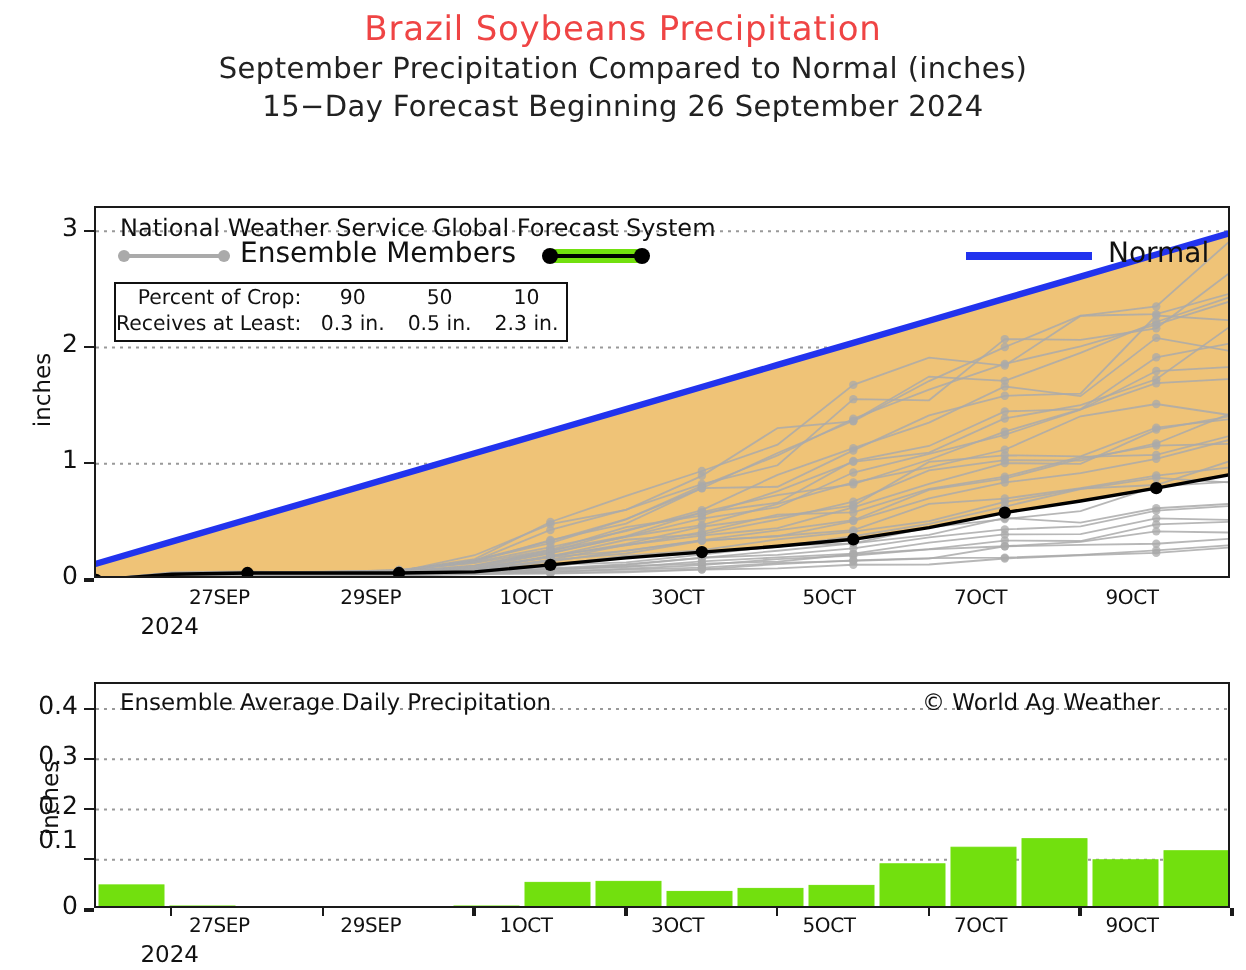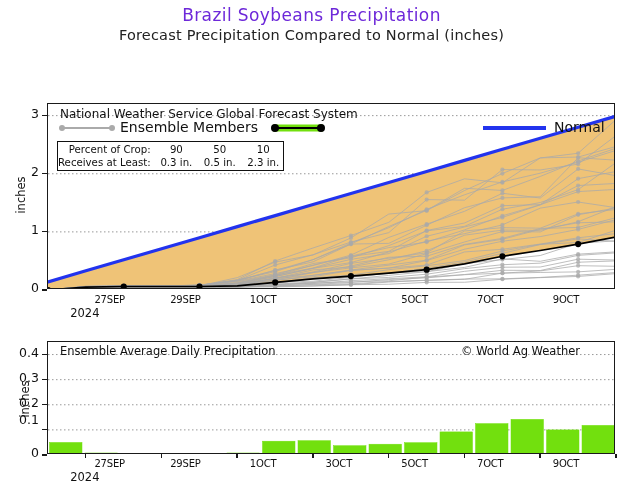--- a/index.html
+++ b/index.html
@@ -15,21 +15,21 @@
   }
   #root { position: relative; width: 623px; height: 485px; }
 
   
   .title-block {
     position: absolute; left: 0; top: 4px; width: 623px;
     text-align: center;
   }
   .title-main {
     font-size: 17px; letter-spacing: 0.4px; line-height: 22px;
-    color: #6d28d9;
+    color: #ef4444;
   }
   .title-sub {
     font-size: 14.5px; letter-spacing: 0.2px; line-height: 19px;
     color: #222;
   }
 
   
   .panel {
     position: absolute;
     border: 1.6px solid #1a1a1a;
@@ -117,21 +117,22 @@
     font-size: 11.5px; color: #111; white-space: nowrap;
   }
 </style>
 </head>
 <body>
 
 <div id="root">
 
   <div class="title-block">
     <div class="title-main">Brazil Soybeans Precipitation</div>
-    <div class="title-sub">Forecast Precipitation Compared to Normal (inches)</div>
+    <div class="title-sub">September Precipitation Compared to Normal (inches)</div>
+    <div class="title-sub">15−Day Forecast Beginning 26 September 2024</div>
   </div>
 
   <div class="panel" id="panel-main">
     <svg class="plotsvg" id="svg-main" width="568" height="186">
         <line x1="0" y1="127.875" x2="568" y2="127.875" stroke="#999999" stroke-width="1" stroke-dasharray="1.5,2.5"></line>
         <line x1="0" y1="69.75" x2="568" y2="69.75" stroke="#999999" stroke-width="1" stroke-dasharray="1.5,2.5"></line>
         <line x1="0" y1="11.625" x2="568" y2="11.625" stroke="#999999" stroke-width="1" stroke-dasharray="1.5,2.5"></line>
         <line x1="0" y1="186" x2="568" y2="186" stroke="#999999" stroke-width="1" stroke-dasharray="1.5,2.5"></line>
         <path d="M0,177.8625 L37.86666666666667,166.81875 L75.73333333333333,155.775 L113.60000000000001,144.73125 L151.46666666666667,133.6875 L189.33333333333331,122.64375 L227.20000000000002,111.60000000000001 L265.06666666666666,100.55625 L302.93333333333334,89.51250000000002 L340.8,78.46875 L378.66666666666663,67.42500000000001 L416.5333333333333,56.38125000000002 L454.40000000000003,45.337500000000006 L492.2666666666667,34.29375000000002 L530.1333333333333,23.25000000000003 L568,12.206249999999983 L568,133.10625 L530.1333333333333,140.08125 L492.2666666666667,146.475 L454.40000000000003,152.28750000000002 L416.5333333333333,159.84375 L378.66666666666663,165.65625 L340.8,169.14375 L302.93333333333334,172.05 L265.06666666666666,174.95625 L227.20000000000002,178.44375 L189.33333333333331,181.93125 L151.46666666666667,182.5125 L113.60000000000001,182.5125 L75.73333333333333,182.5125 L37.86666666666667,183.09375 L0,186 Z" fill="#EFC377" stroke="none"></path>
         <path d="M0,186 L37.86666666666667,182.8262930748457 L75.73333333333333,182.1614026250643 L113.60000000000001,181.95063935185186 L151.46666666666667,181.29578308899178 L189.33333333333331,175.5325585776749 L227.20000000000002,157.00562868923612 L265.06666666666666,143.9596685313786 L302.93333333333334,131.50935258326905 L340.8,118.35272150848766 L378.66666666666663,88.41710661811986 L416.5333333333333,74.8242303755144 L454.40000000000003,78.7699482783565 L492.2666666666667,53.960204716435186 L530.1333333333333,49.2434586387603 L568,15.571901581790144 " fill="none" stroke="#AAAAAA" stroke-width="0.9" opacity="0.85"></path>

